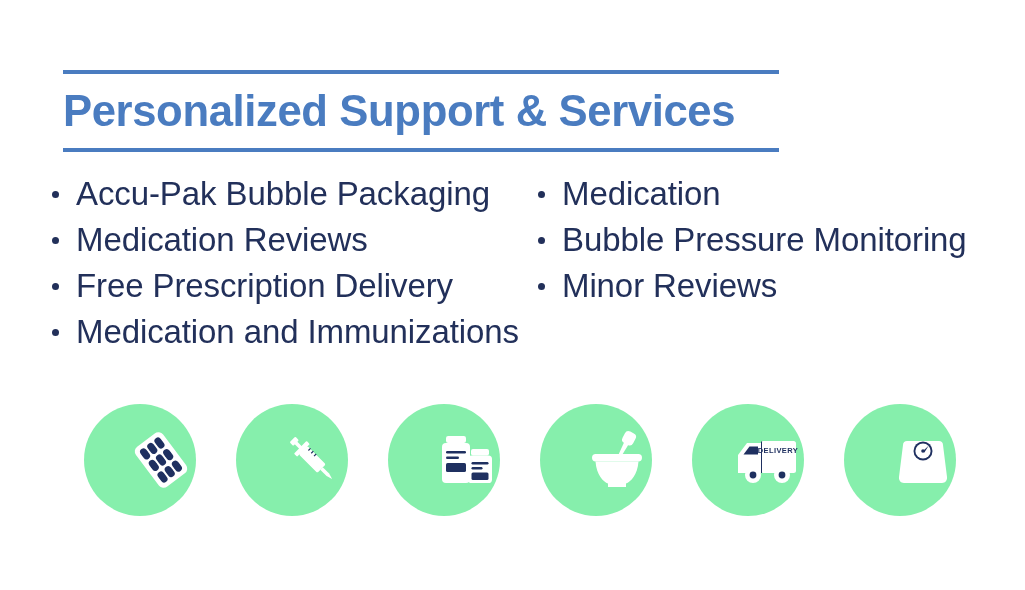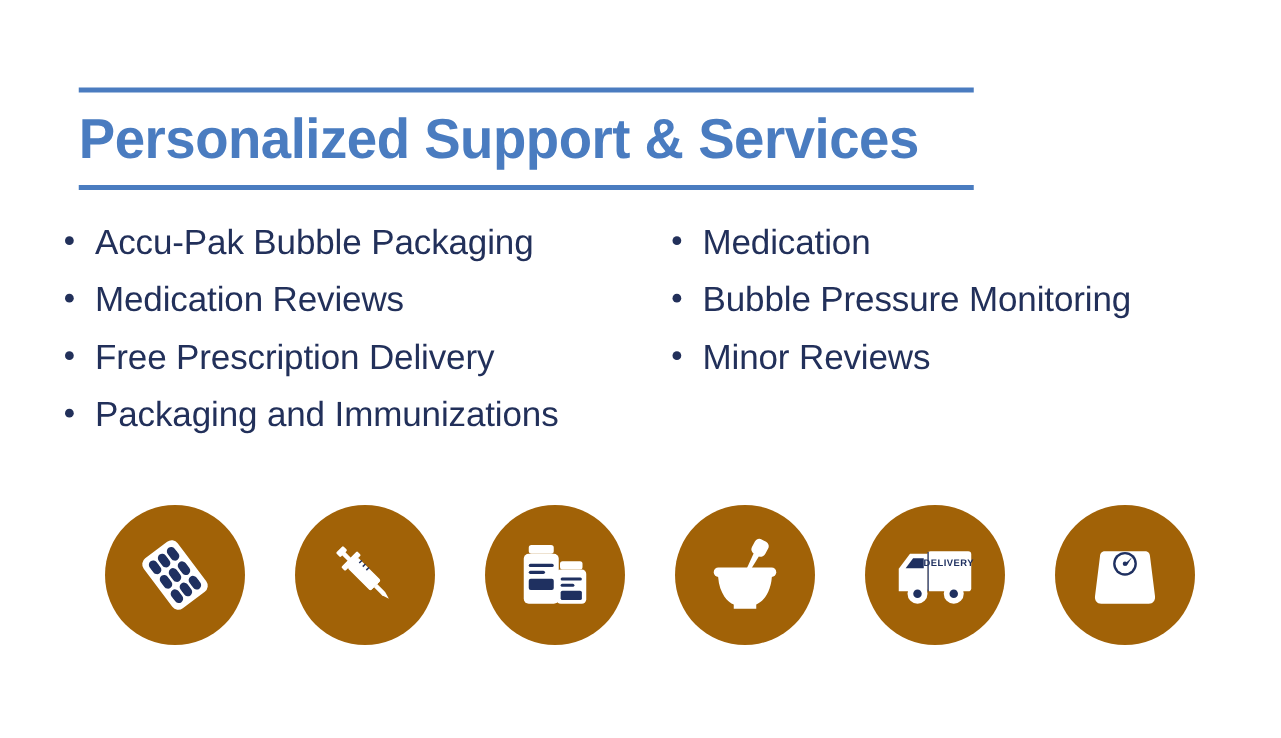--- a/index.html
+++ b/index.html
@@ -74,45 +74,45 @@
     border-radius: 50%;
     background: #22305a;
     flex: 0 0 auto;
     position: relative;
     top: -7px;
     margin-right: 17px;
   }
   .bullet-label {
     font-family: "Liberation Sans", sans-serif;
     font-weight: normal;
-    font-size: 28px;
+    font-size: 33px;
     line-height: 32px;
     color: #22305a;
     white-space: nowrap;
     letter-spacing: -0.1px;
   }
 
   
   .icon-strip {
     position: absolute;
     left: 84px;
     top: 404px;
     width: 872px;
     height: 112px;
   }
   .icon-circle {
     position: absolute;
     top: 0;
     width: 112px;
     height: 112px;
     border-radius: 50%;
-    background: #a16207;
+    background: #86efac;
     display: flex;
     align-items: center;
-    justify-content: center;
+    justify-content: flex-end;
   }
   .icon-circle svg { display: block; }
 </style>
 </head>
 <body>
 
 <div id="slide">
 
   <div class="title-block">
     <div class="rule rule-top"></div>
@@ -130,21 +130,21 @@
       <div class="bullet-row">
         <span class="bullet-dot"></span>
         <span class="bullet-label">Medication Reviews</span>
       </div>
       <div class="bullet-row">
         <span class="bullet-dot"></span>
         <span class="bullet-label">Free Prescription Delivery</span>
       </div>
       <div class="bullet-row">
         <span class="bullet-dot"></span>
-        <span class="bullet-label">Packaging and Immunizations</span>
+        <span class="bullet-label">Medication and Immunizations</span>
       </div>
     </div>
 
     <div class="list-col col-right">
       <div class="bullet-row">
         <span class="bullet-dot"></span>
         <span class="bullet-label">Medication</span>
       </div>
       <div class="bullet-row">
         <span class="bullet-dot"></span>

